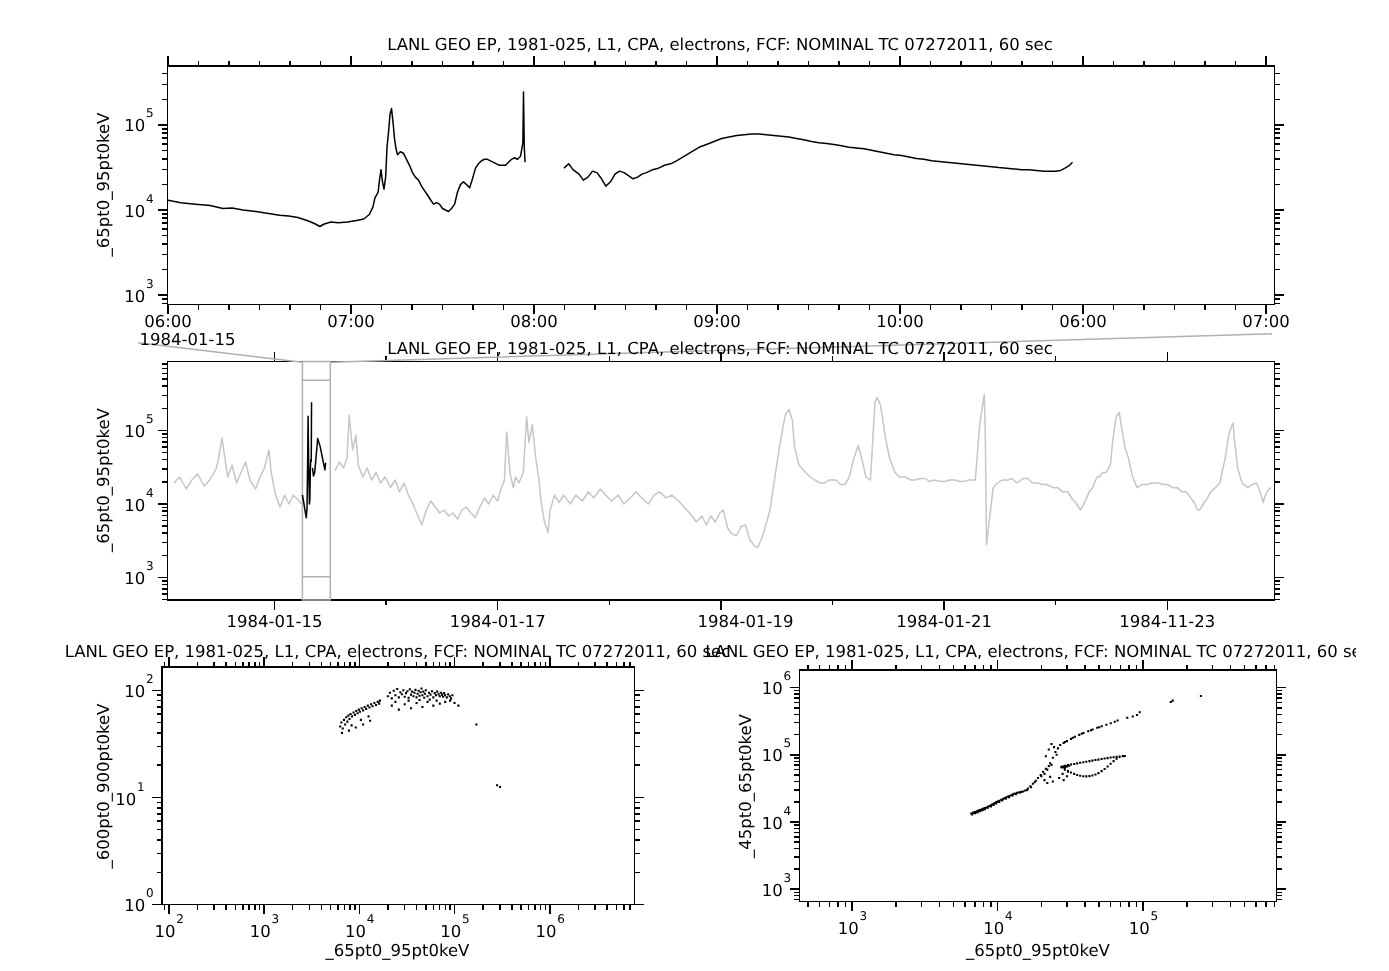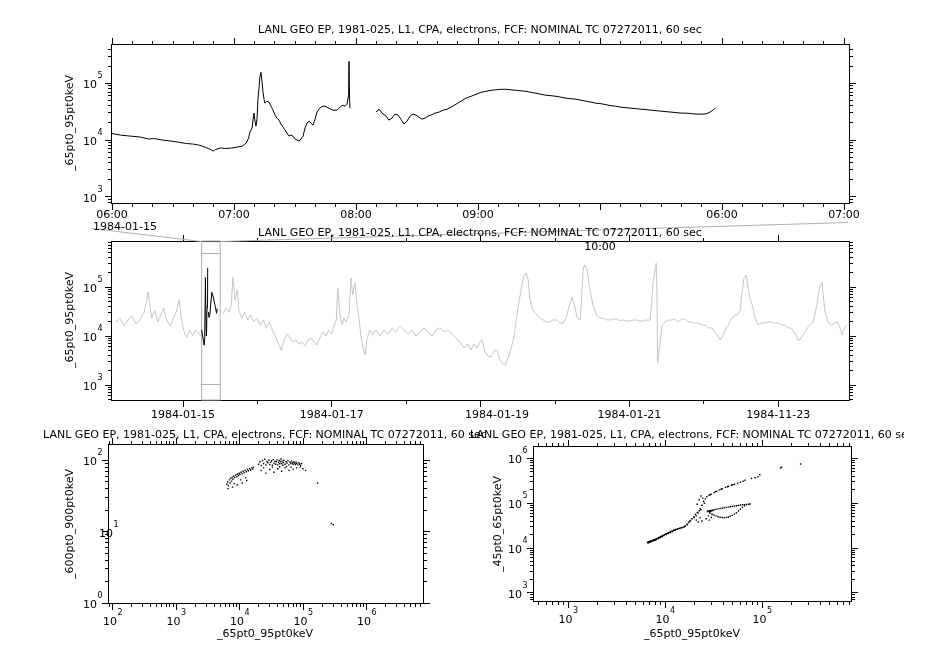--- a/index.html
+++ b/index.html
@@ -59,41 +59,41 @@
   <div class="lbl ylab" style="left:69px;top:320px">_65pt0_95pt0keV</div>
   <div class="lbl ylab" style="left:69px;top:524px">_600pt0_900pt0keV</div>
   <div class="lbl ylab" style="left:497px;top:524px">_45pt0_65pt0keV</div>
   <div class="lbl ctr" style="left:265px;top:627px">_65pt0_95pt0keV</div>
   <div class="lbl ctr" style="left:692px;top:627px">_65pt0_95pt0keV</div>
   <div class="lbl" style="left:93px;top:220px">1984-01-15</div>
 <div class="tickx" style="left: 112px; top: 208px;">06:00</div>
     <div class="tickx" style="left: 234px; top: 208px; text-align: center;">07:00</div>
     <div class="tickx" style="left: 356px; top: 208px;">08:00</div>
     <div class="tickx" style="left: 478px; top: 208px;">09:00</div>
-    <div class="tickx" style="left: 600px; top: 208px; margin-top: 32px;">10:00</div>
+    <div class="tickx" style="left: 600px; top: 208px;">10:00</div>
     <div class="tickx" style="left: 722px; top: 208px;">06:00</div>
     <div class="tickx" style="left: 844px; top: 208px;">07:00</div>
     <div class="ticky" style="left: 56px; top: 187.7px;">10<sup>3</sup></div>
     <div class="ticky" style="left: 56px; top: 131px;">10<sup>4</sup></div>
     <div class="ticky" style="left: 56px; top: 74.3px;">10<sup>5</sup></div>
     <div class="tickx" style="left: 183px; top: 408px;">1984-01-15</div>
     <div class="tickx" style="left: 331.8px; top: 408px;">1984-01-17</div>
     <div class="tickx" style="left: 497px; top: 408px;">1984-01-19</div>
     <div class="tickx" style="left: 629.4px; top: 408px; text-align: center;">1984-01-21</div>
     <div class="tickx" style="left: 778.2px; top: 408px;">1984-11-23</div>
     <div class="ticky" style="left: 56px; top: 376px;">10<sup>3</sup></div>
     <div class="ticky" style="left: 56px; top: 327px;">10<sup>4</sup></div>
     <div class="ticky" style="left: 56px; top: 278px;">10<sup>5</sup></div>
     <div class="tickx" style="left: 112.5px; top: 611px;">10<sup>2</sup></div>
     <div class="tickx" style="left: 176px; top: 611px;">10<sup>3</sup></div>
     <div class="tickx" style="left: 239.5px; top: 611px;">10<sup>4</sup></div>
     <div class="tickx" style="left: 303px; top: 611px;">10<sup>5</sup></div>
     <div class="tickx" style="left: 366.5px; top: 611px;">10<sup>6</sup></div>
     <div class="ticky" style="left: 56px; top: 594px;">10<sup>0</sup></div>
-    <div class="ticky" style="left: 72px; top: 522.6px;">10<sup>1</sup></div>
+    <div class="ticky" style="left: 50px; top: 522.6px;">10<sup>1</sup></div>
     <div class="ticky" style="left: 56px; top: 451.2px;">10<sup>2</sup></div>
     <div class="tickx" style="left: 568px; top: 609px;">10<sup>3</sup></div>
     <div class="tickx" style="left: 665px; top: 609px;">10<sup>4</sup></div>
     <div class="tickx" style="left: 762px; top: 609px;">10<sup>5</sup></div>
     <div class="ticky" style="left: 481px; top: 583.8px;">10<sup>3</sup></div>
     <div class="ticky" style="left: 481px; top: 539px;">10<sup>4</sup></div>
     <div class="ticky" style="left: 481px; top: 494.2px;">10<sup>5</sup></div>
     <div class="ticky" style="left: 481px; top: 449.4px;">10<sup>6</sup></div>
   </div>
 

